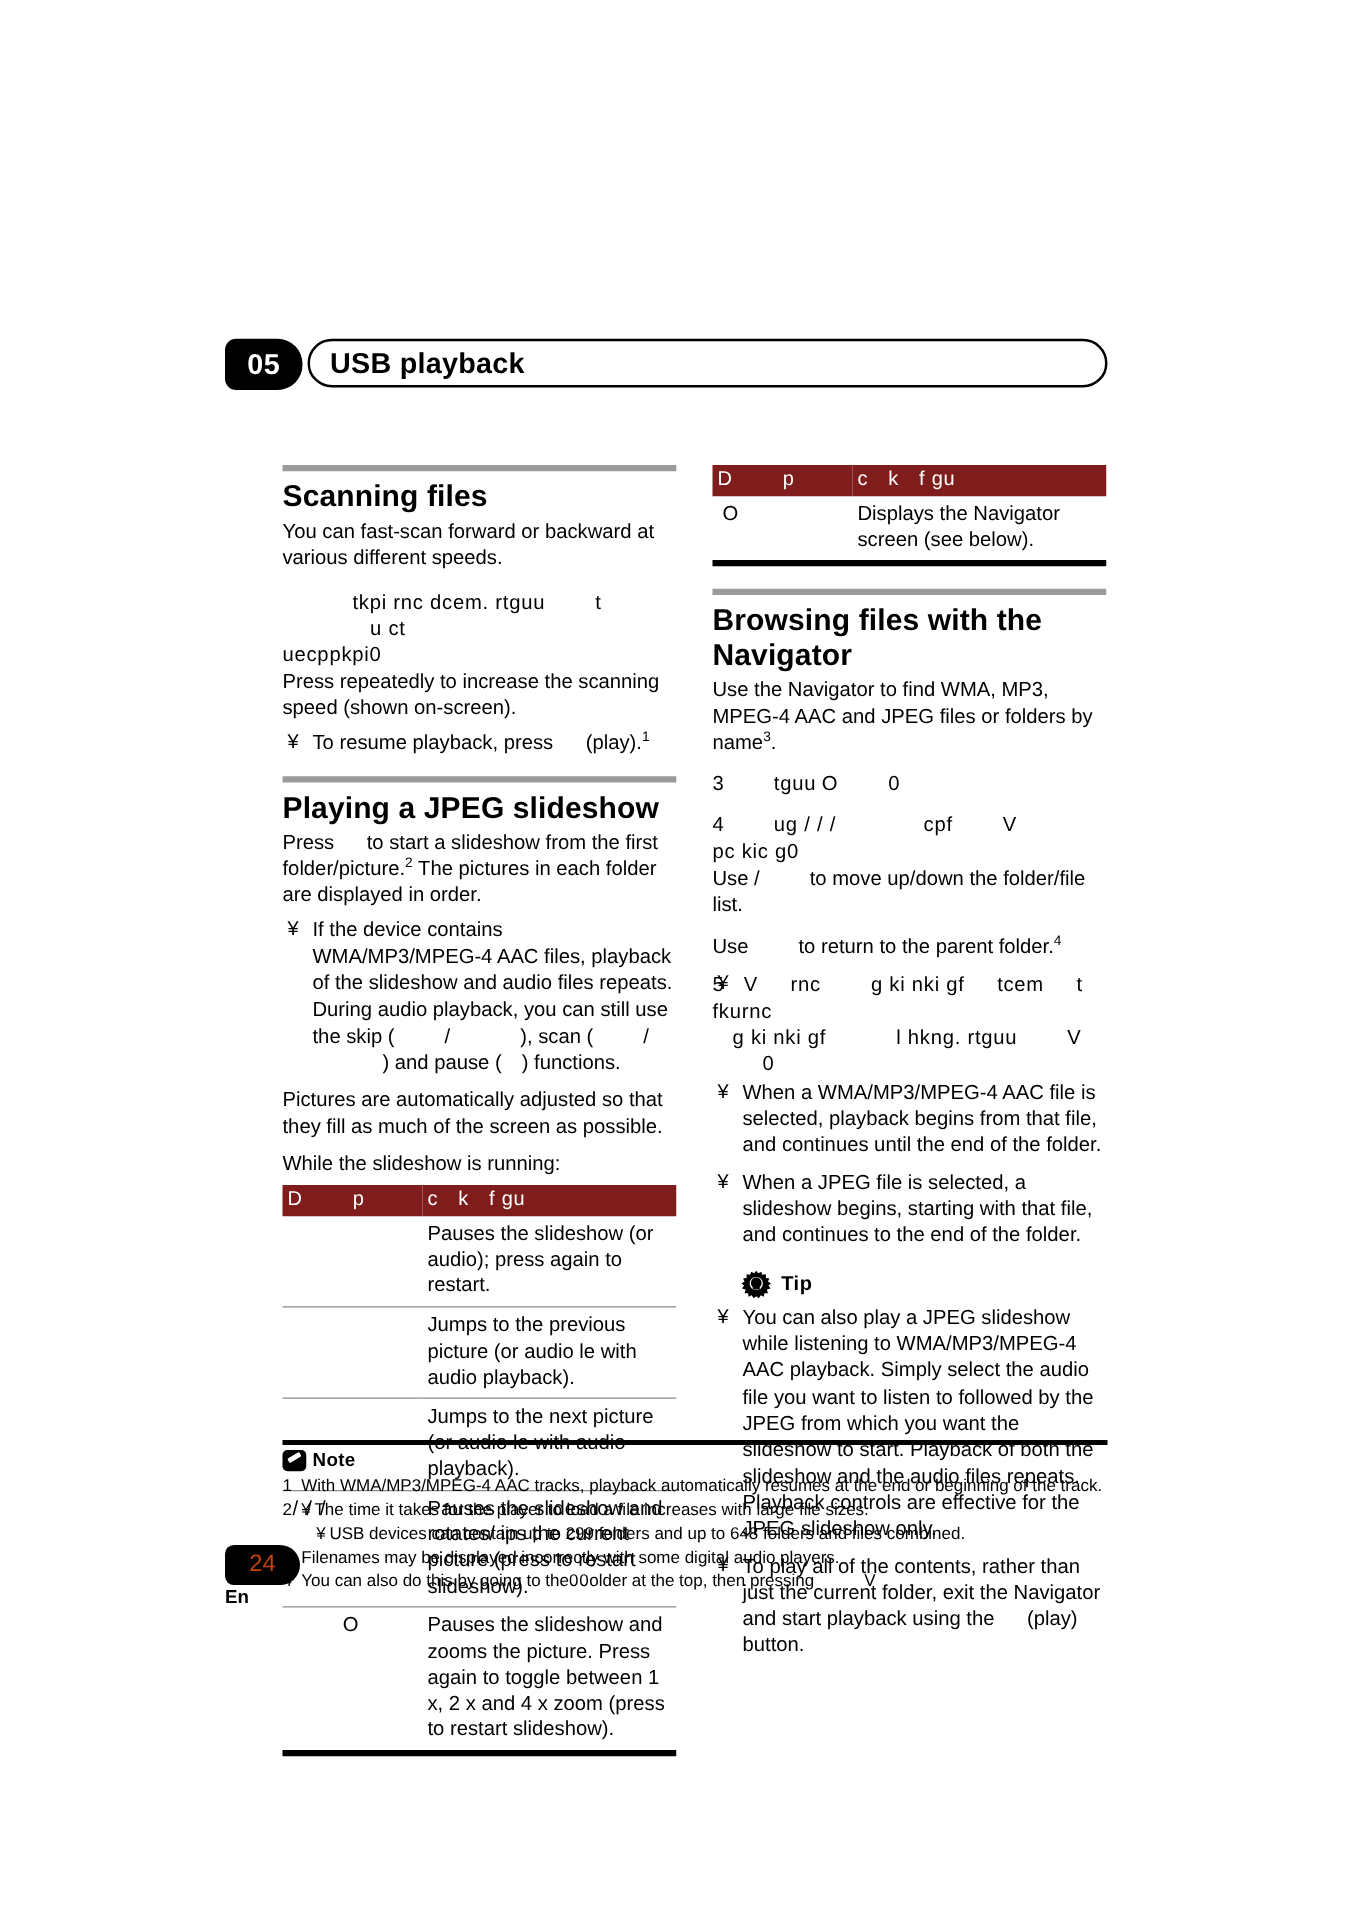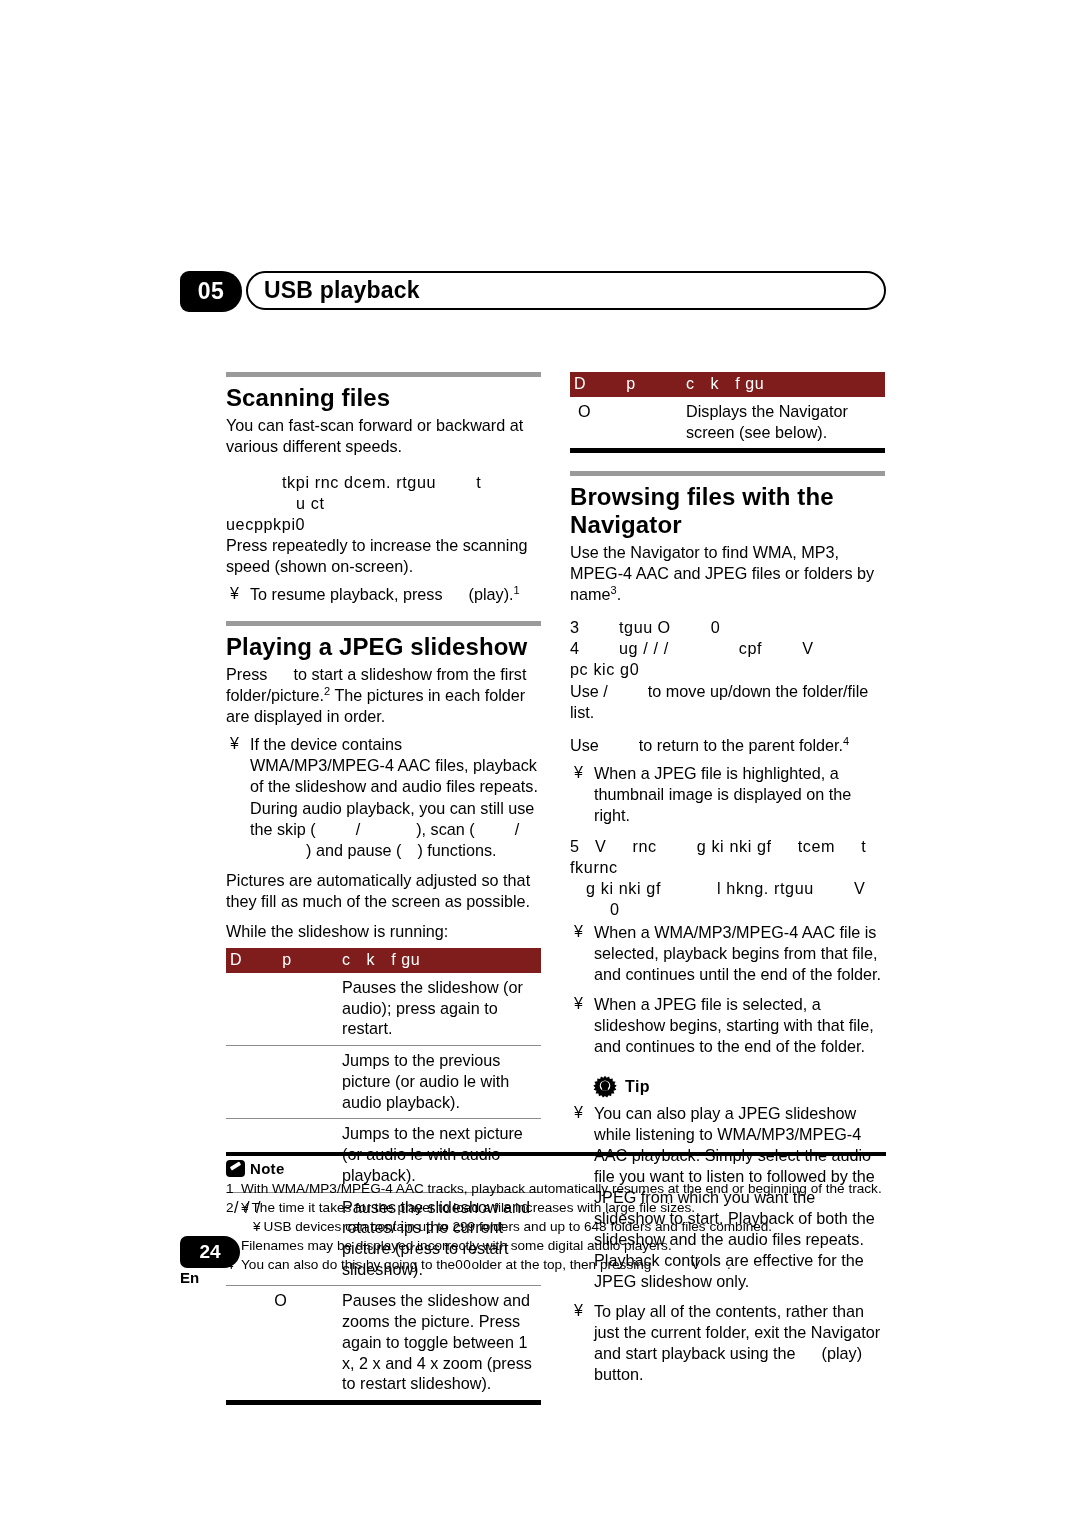--- a/index.html
+++ b/index.html
@@ -250,23 +250,23 @@
     position: absolute;
     left: 168px;
     top: 1236px;
     width: 90px;
   }
   .page-badge {
     width: 60px;
     height: 32px;
     background: #000000;
     border-radius: 8px 18px 18px 8px;
-    color: #ffffff;
+    color: #c2410c;
     font-size: 19px;
-    font-weight: bold;
+    font-weight: normal;
     line-height: 32px;
     text-align: center;
   }
   .page-lang {
     font-size: 15px;
     text-align: left;
     width: 60px;
     margin-top: 1px;
     font-weight: bold;
   }
@@ -376,37 +376,36 @@
     </h2>
 
     <p class="body">
       <span>Use the Navigator to find WMA, MP3, MPEG-4 AAC and JPEG files or folders by name</span><sup>3</sup><span>.</span>
     </p>
 
     <p class="body" style="margin-top:12px;">
       <span>3</span><span class="sp2"></span><span class="gb">tguu</span> <span class="gb">O</span><span class="sp2"></span><span class="gb">0</span>
     </p>
 
-    <p class="body" style="">
+    <p class="body" style="margin-top:12px;">
       <span>4</span><span class="sp2"></span><span class="gb">ug / / /</span><span class="sp5"></span><span class="gb">cpf</span><span class="sp2"></span><span class="gb">V</span><span class="sp5"></span><span class="gb">pc kic g0</span>
     </p>
 
     <p class="body">
       <span>Use</span> <span>/</span><span class="sp2"></span><span>to move up/down the folder/file list.</span>
     </p>
 
     <p class="body" style="margin-top:12px;">
       <span>Use</span><span class="sp2"></span><span>to return to the parent folder.</span><sup>4</sup>
     </p>
 
 
     <ul class="bl">
       <li>
         <span class="bullet">¥</span>
-        <span>When a JPEG file is highlighted, a thumbnail image is displayed on the right.</span>
       </li>
     </ul>
 
     <p class="body" style="margin-top:10px;">
       <span>5</span><span class="sp4"></span><span class="gb">V</span><span class="sp1"></span><span class="gb">rnc</span><span class="sp2"></span><span class="gb">g ki nki gf</span><span class="sp1"></span><span class="gb">tcem</span><span class="sp1"></span><span class="gb">t fkurnc</span><br>
       <span class="sp4"></span><span class="gb">g ki nki gf</span><span class="sp3"></span><span class="gb">l hkng. rtguu</span><span class="sp2"></span><span class="gb">V</span><span class="sp2"></span><span class="gb">0</span>
     </p>
 
     <ul class="bl" style="margin-top:2px;">
       <li>

